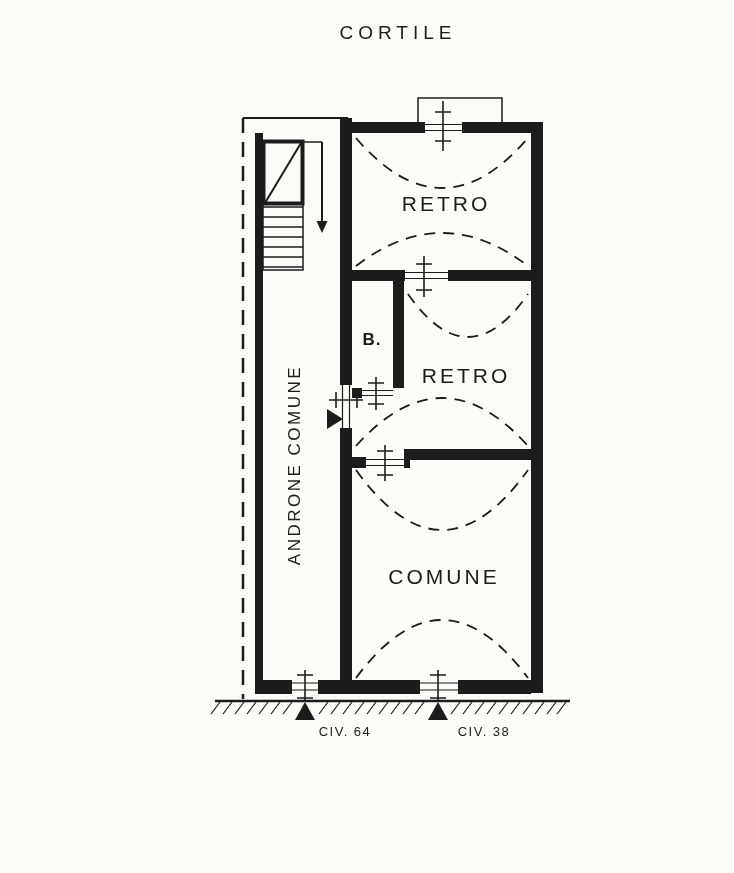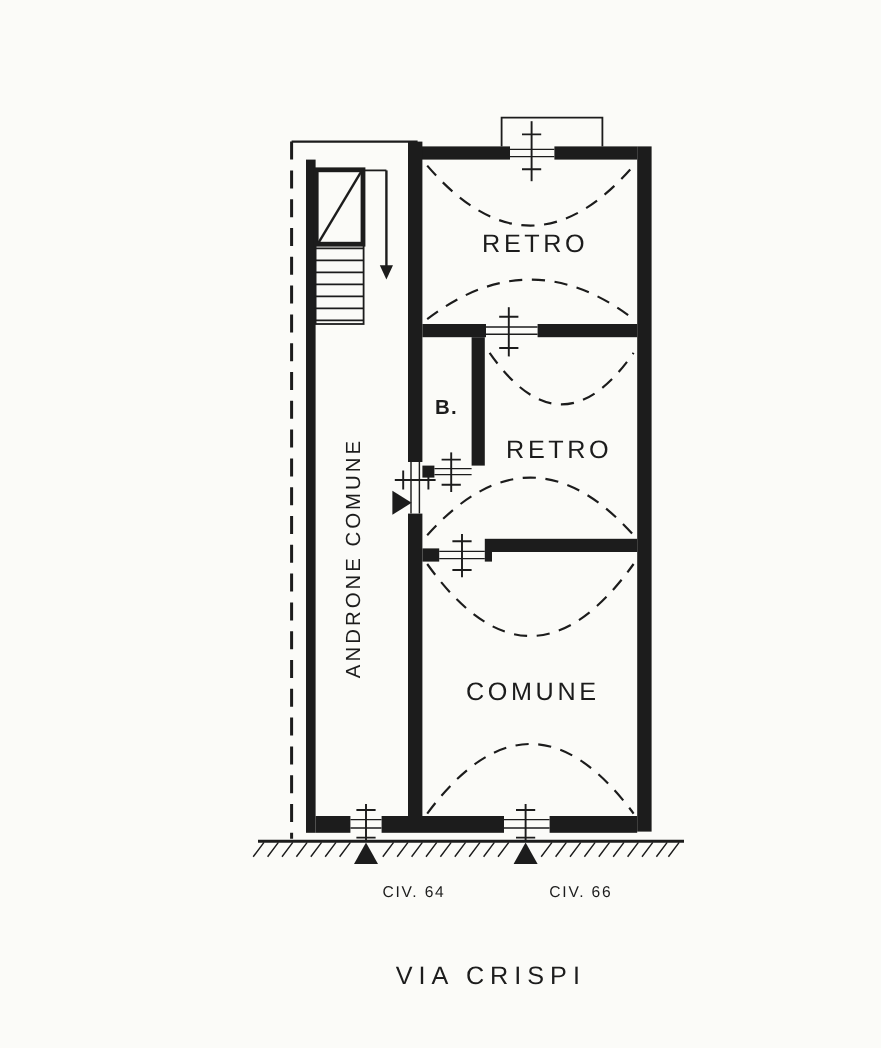--- a/index.html
+++ b/index.html
@@ -8,21 +8,21 @@
     background:#fbfbf8;overflow:hidden;
     font-family:"Liberation Sans",sans-serif;color:#1c1c1c;
   }
   .page svg{position:absolute;left:0;top:0;}
   .lbl{position:absolute;transform:translate(-50%,-50%);white-space:nowrap;color:#1c1c1c;}
   .lbl-cortile{font-size:19px;letter-spacing:5px;font-weight:500;}
   .lbl-room{font-size:21px;letter-spacing:3px;font-weight:500;}
   .lbl-bath{font-size:17px;letter-spacing:1px;font-weight:600;}
   .lbl-rot{font-size:17px;letter-spacing:2.5px;font-weight:500;
            transform:translate(-50%,-50%) rotate(-90deg);}
-  .lbl-civ{font-size:13px;letter-spacing:1.5px;font-weight:500;margin-top:12px;}
+  .lbl-civ{font-size:13px;letter-spacing:1.5px;font-weight:500;}
   .lbl-street{font-size:21px;letter-spacing:5px;font-weight:500;}
 </style>
 </head>
 <body>
 
 <div class="page">
 
   <svg width="734" height="873" viewBox="0 0 734 873">
 
     <g stroke="#1c1c1c" stroke-width="2.5">
@@ -127,29 +127,29 @@
       <line x1="215" y1="701" x2="570" y2="701" stroke-width="2.4"></line>
       <path stroke-width="1.2" d="M220 702l-9 12M232 702l-9 12M244 702l-9 12M256 702l-9 12M268 702l-9 12M280 702l-9 12M292 702l-9 12M328 702l-9 12M340 702l-9 12M352 702l-9 12M364 702l-9 12M376 702l-9 12M388 702l-9 12M400 702l-9 12M412 702l-9 12M424 702l-9 12M460 702l-9 12M472 702l-9 12M484 702l-9 12M496 702l-9 12M508 702l-9 12M520 702l-9 12M532 702l-9 12M544 702l-9 12M556 702l-9 12M566 702l-9 12"></path>
     </g>
 
     <g fill="#1c1c1c">
       <polygon points="305,702 295,720 315,720"></polygon>
       <polygon points="438,702 428,720 448,720"></polygon>
     </g>
   </svg>
 
+  <div class="lbl lbl-cortile" style="left:398px;top:33px;">CORTILE</div>
 
   <div class="lbl lbl-room" style="left:446px;top:204px;">RETRO</div>
 
   <div class="lbl lbl-bath" style="left:372px;top:340px;">B.</div>
 
   <div class="lbl lbl-room" style="left:466px;top:376px;">RETRO</div>
 
   <div class="lbl lbl-rot" style="left:295px;top:465px;">ANDRONE COMUNE</div>
 
   <div class="lbl lbl-room" style="left:444px;top:577px;">COMUNE</div>
 
   <div class="lbl lbl-civ" style="left:345px;top:731px;">CIV. 64</div>
 
-  <div class="lbl lbl-civ" style="left:484px;top:731px;">CIV. 66</div>
+  <div class="lbl lbl-civ" style="left:484px;top:731px;">CIV. 38</div>
 
-  <div class="lbl lbl-street" style="left:409px;top:814px;">VIA CRISPI</div>
 </div>
 
 </body></html>

